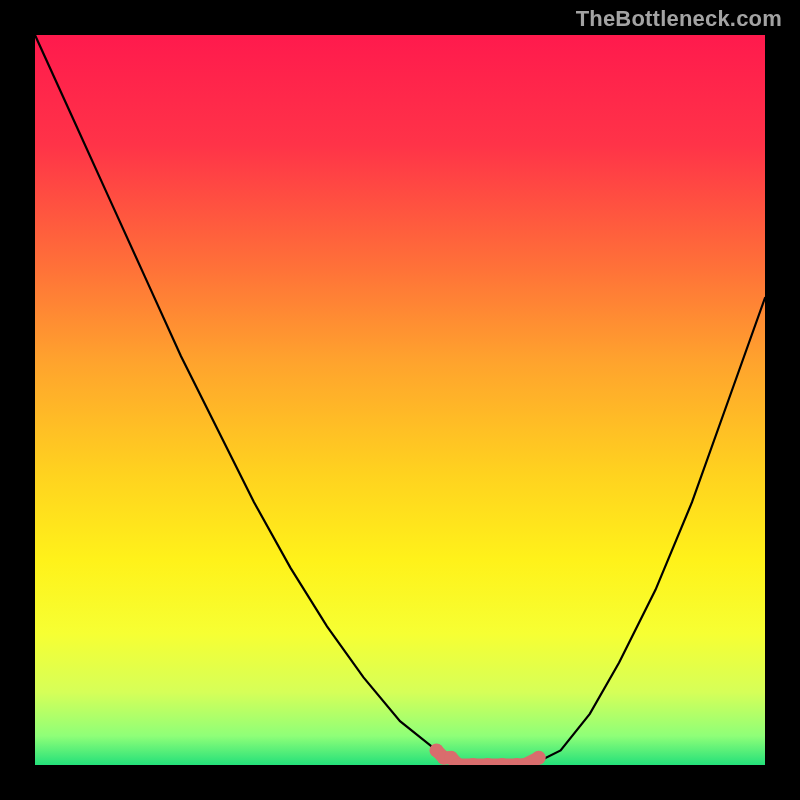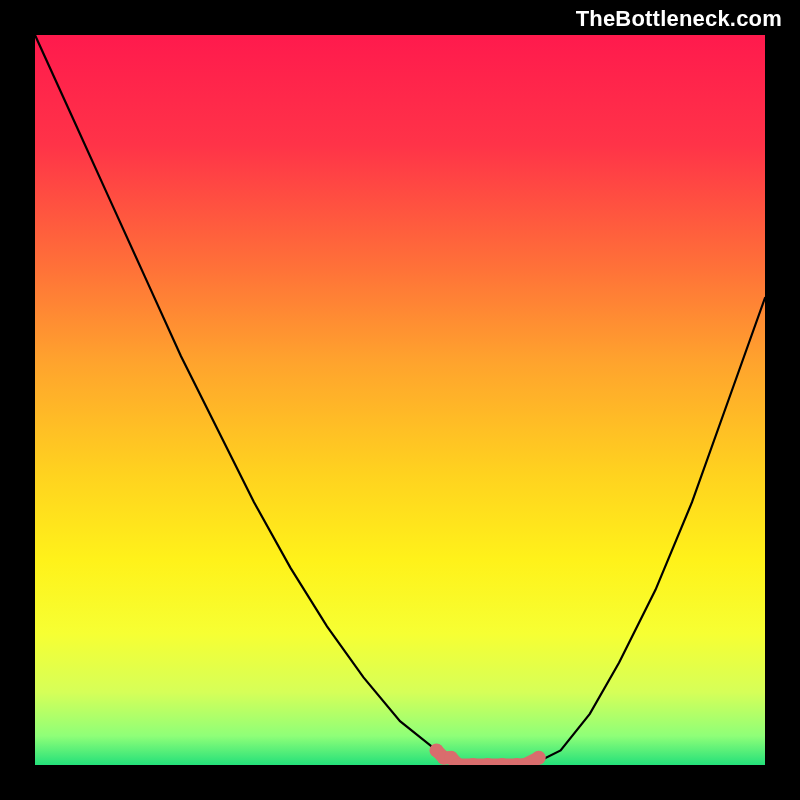--- a/index.html
+++ b/index.html
@@ -23,21 +23,21 @@
     width: 730px;
     height: 730px;
   }
   .watermark {
     position: absolute;
     top: 6px;
     right: 18px;
     font-family: Arial, Helvetica, sans-serif;
     font-size: 22px;
     font-weight: 600;
-    color: #ffffff;
+    color: #a3a3a3;
     letter-spacing: 0.2px;
   }
   svg.curves {
     position: absolute;
     left: 35px;
     top: 35px;
     width: 730px;
     height: 730px;
   }
 </style>

